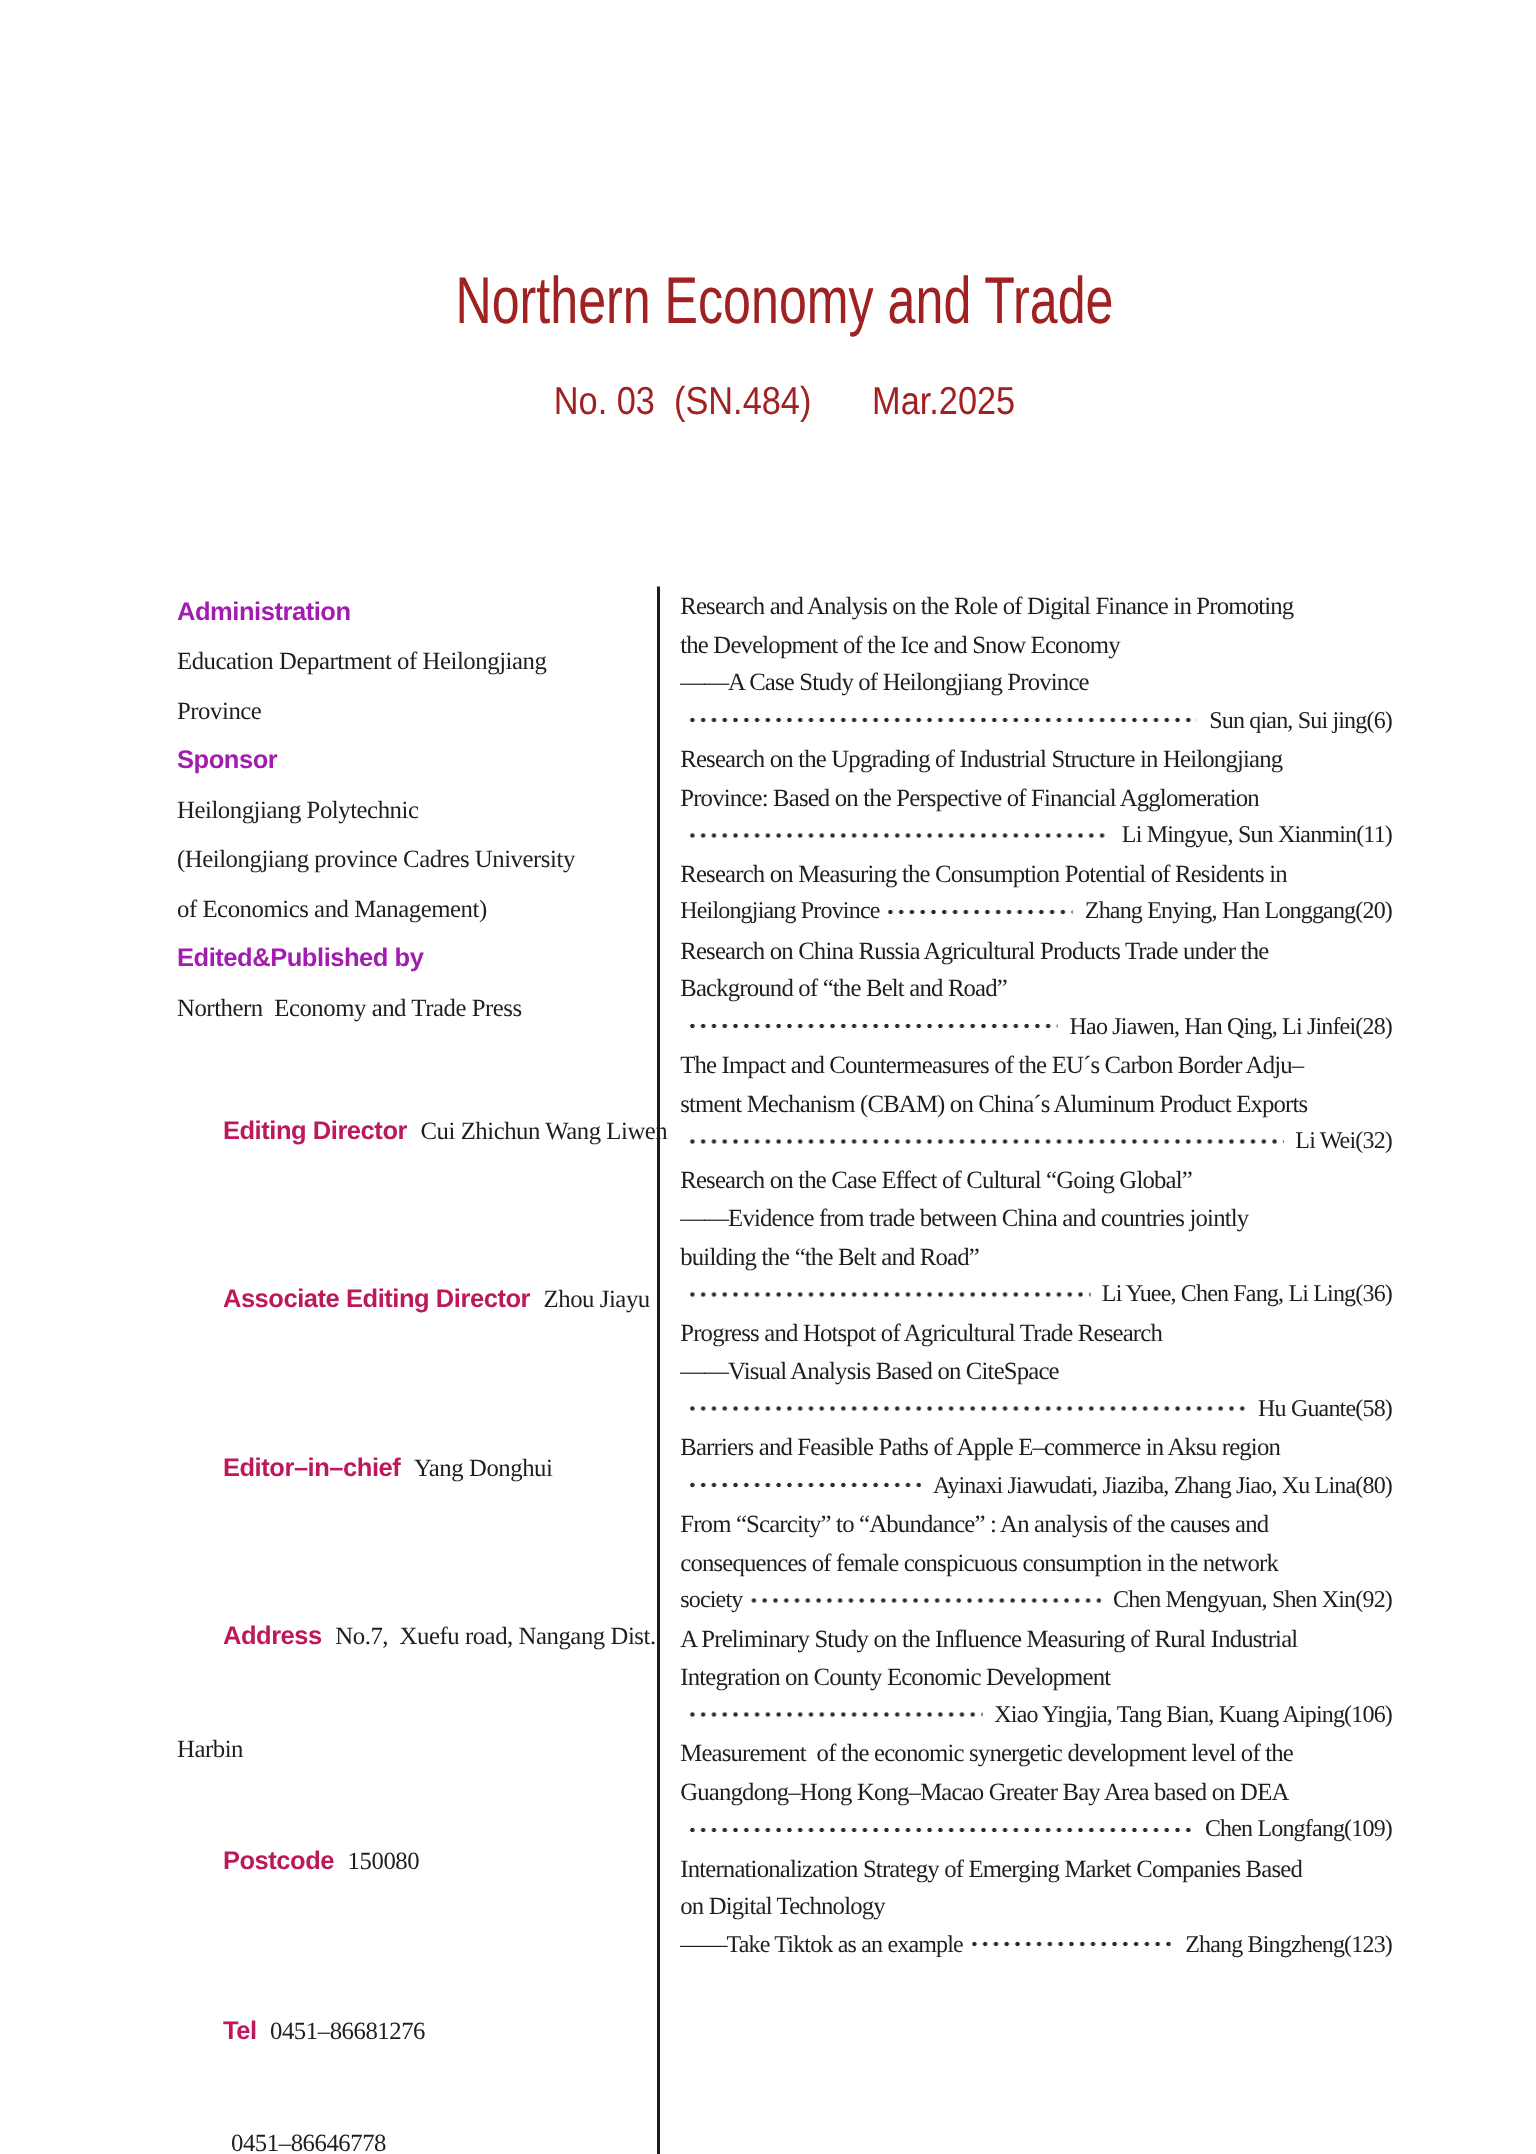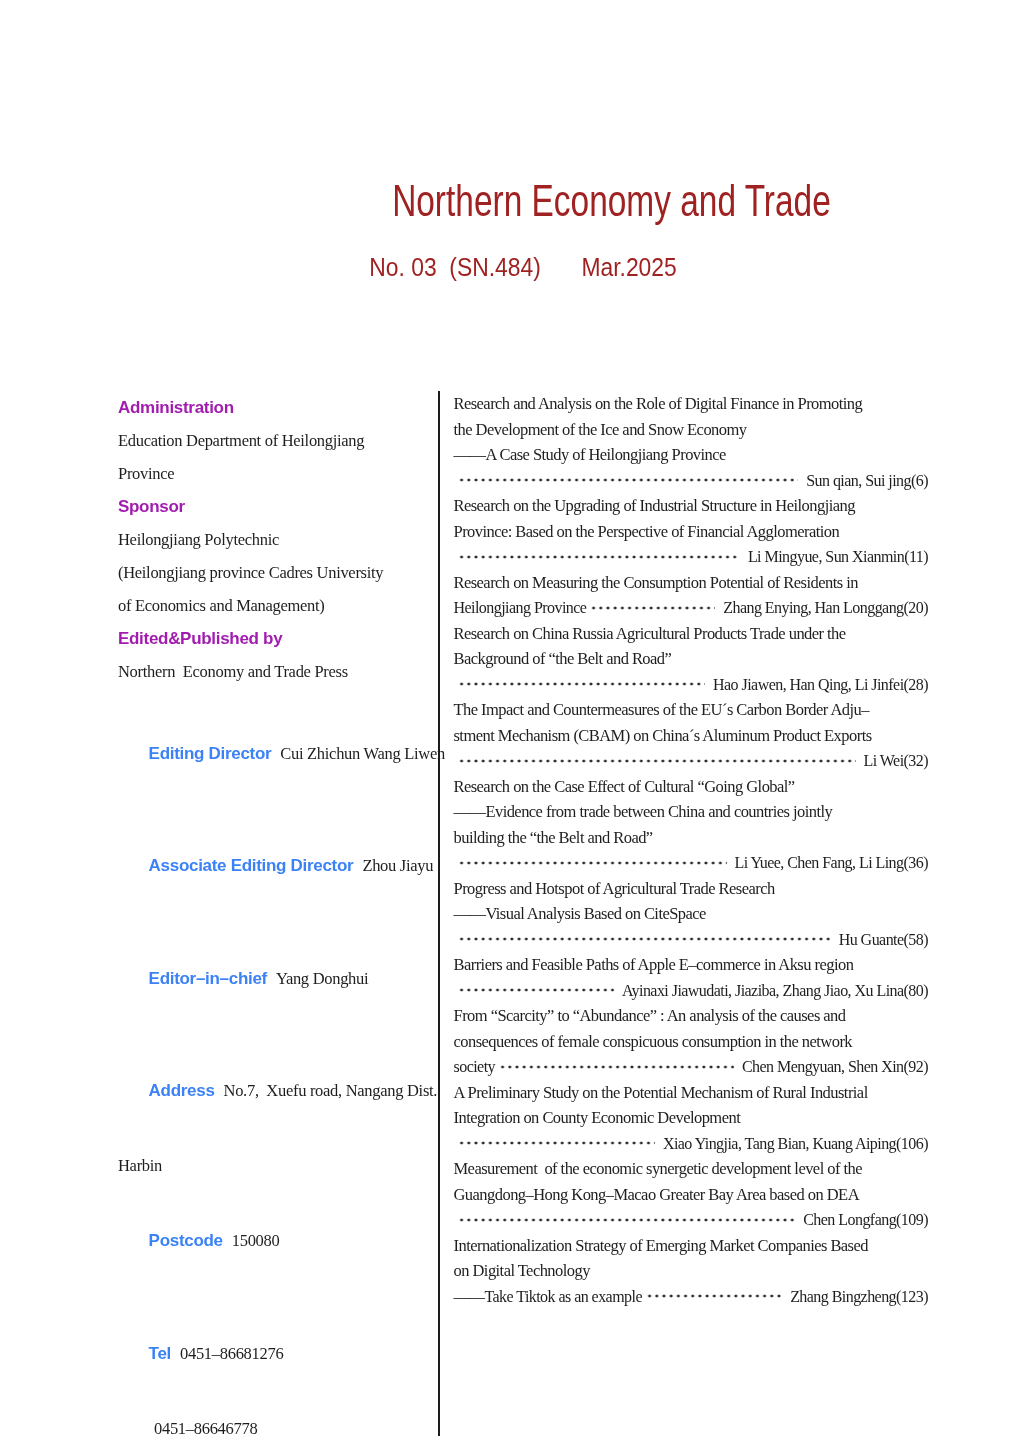--- a/index.html
+++ b/index.html
@@ -6,21 +6,21 @@
   html,body { background:#ffffff; }
   .page {
     position:relative;
     width:1024px; height:1436px;
     background:#ffffff;
     font-family:"Liberation Serif", serif;
     color:#1e1e1e;
     overflow:hidden;
   }
   
-  .masthead { padding-top:176px; margin:0 96px 0 118px; text-align:right; }
+  .masthead { padding-top:176px; margin:0 96px 0 118px; text-align:center; }
   .journal-title {
     font-family:"Liberation Sans", sans-serif;
     color:#9f2121;
     font-size:44px;
     font-weight:400;
     transform:scaleX(0.76);
     transform-origin:center;
     white-space:pre;
   }
   .issue-line {
@@ -44,21 +44,21 @@
     font-family:"Liberation Sans", sans-serif;
     font-weight:700; color:#a21caf;
     font-size:17px; letter-spacing:-0.3px;
     white-space:pre;
   }
   .info-line { font-size:16.5px; letter-spacing:-0.3px; white-space:pre; }
   .lh-a { line-height:33px; }
   .lh-b { line-height:37.5px; }
   .info-label-inline {
     font-family:"Liberation Sans", sans-serif;
-    font-weight:700; color:#3b82f6;
+    font-weight:700; color:#be185d;
     font-size:17px; letter-spacing:-0.3px;
     margin-right:9px;
   }
   .fields-start { margin-top:9px; }
   .tel-extra { padding-left:36px; }
 
   
   .toc-line {
     font-size:16.5px; letter-spacing:-0.55px;
     line-height:25.5px; white-space:pre;
@@ -229,21 +229,21 @@
         <div class="toc-line">consequences of female conspicuous consumption in the network</div>
         <div class="leader-line">
           <span class="leader-prefix">society</span>
           <span class="dots"></span>
           <span class="leader-authors">Chen Mengyuan, Shen Xin</span>
             <span class="leader-page">(92)</span>
         </div>
       </div>
 
       <div>
-        <div class="toc-line">A Preliminary Study on the Potential Mechanism of Rural Industrial</div>
+        <div class="toc-line">A Preliminary Study on the Influence Measuring of Rural Industrial</div>
         <div class="toc-line">Integration on County Economic Development</div>
         <div class="leader-line">
           <span class="dots"></span>
           <span class="leader-authors">Xiao Yingjia, Tang Bian, Kuang Aiping</span>
             <span class="leader-page">(106)</span>
         </div>
       </div>
 
       <div>
         <div class="toc-line">Measurement  of the economic synergetic development level of the</div>

